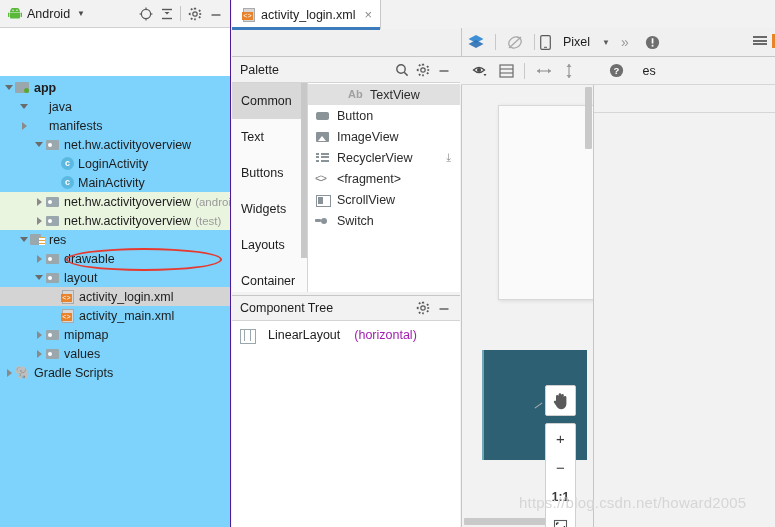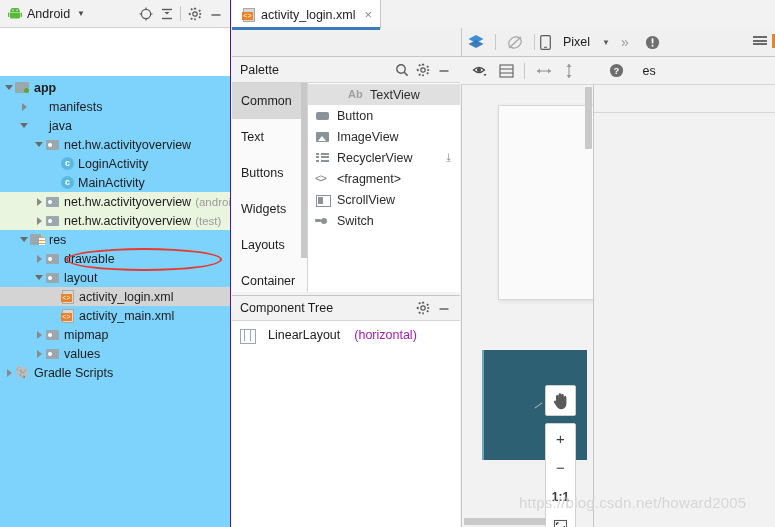--- a/index.html
+++ b/index.html
@@ -449,29 +449,29 @@
 
     <div id="tree">
         <div class="tr bold">
           <span style="display: inline-block; width: 4px; flex: 0 0 4px;"></span>
           <span class="arrow open"></span>
           <span class="ico ico-module"></span>
           <span class="lbl">app</span>
         </div>
         <div class="tr">
           <span style="display: inline-block; width: 19px; flex: 0 0 19px;"></span>
+          <span class="arrow open"></span>
+          <span class="ico ico-folder-blue"></span>
+          <span class="lbl">java</span>
+        </div>
+        <div class="tr">
+          <span style="display: inline-block; width: 19px; flex: 0 0 19px;"></span>
           <span class="arrow closed"></span>
           <span class="ico ico-folder-blue"></span>
           <span class="lbl">manifests</span>
-        </div>
-        <div class="tr">
-          <span style="display: inline-block; width: 19px; flex: 0 0 19px;"></span>
-          <span class="arrow open"></span>
-          <span class="ico ico-folder-blue"></span>
-          <span class="lbl">java</span>
         </div>
         <div class="tr">
           <span style="display: inline-block; width: 34px; flex: 0 0 34px;"></span>
           <span class="arrow open"></span>
           <span class="ico ico-pkg"></span>
           <span class="lbl">net.hw.activityoverview</span>
         </div>
         <div class="tr">
           <span style="display: inline-block; width: 49px; flex: 0 0 49px;"></span>
           <span class="arrow"></span>

